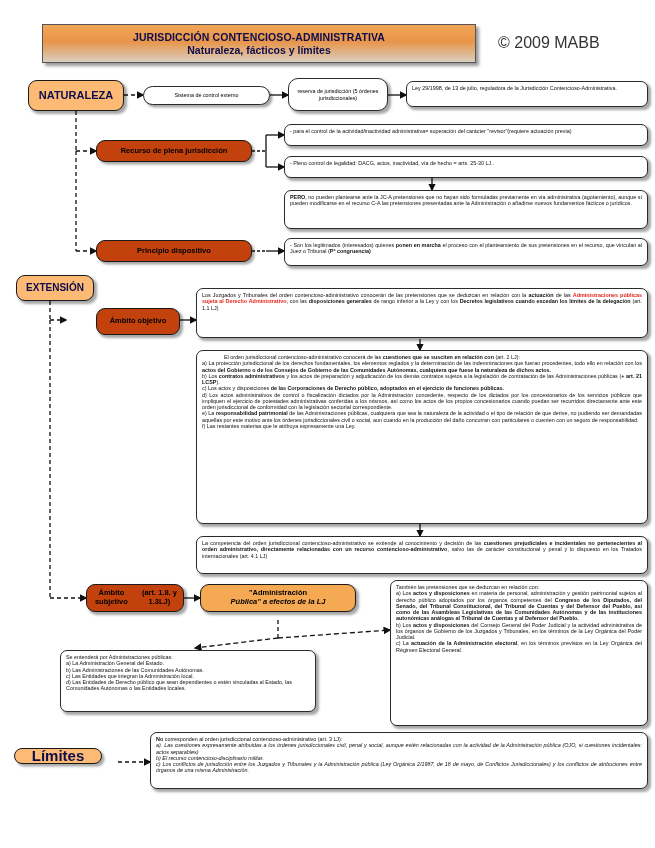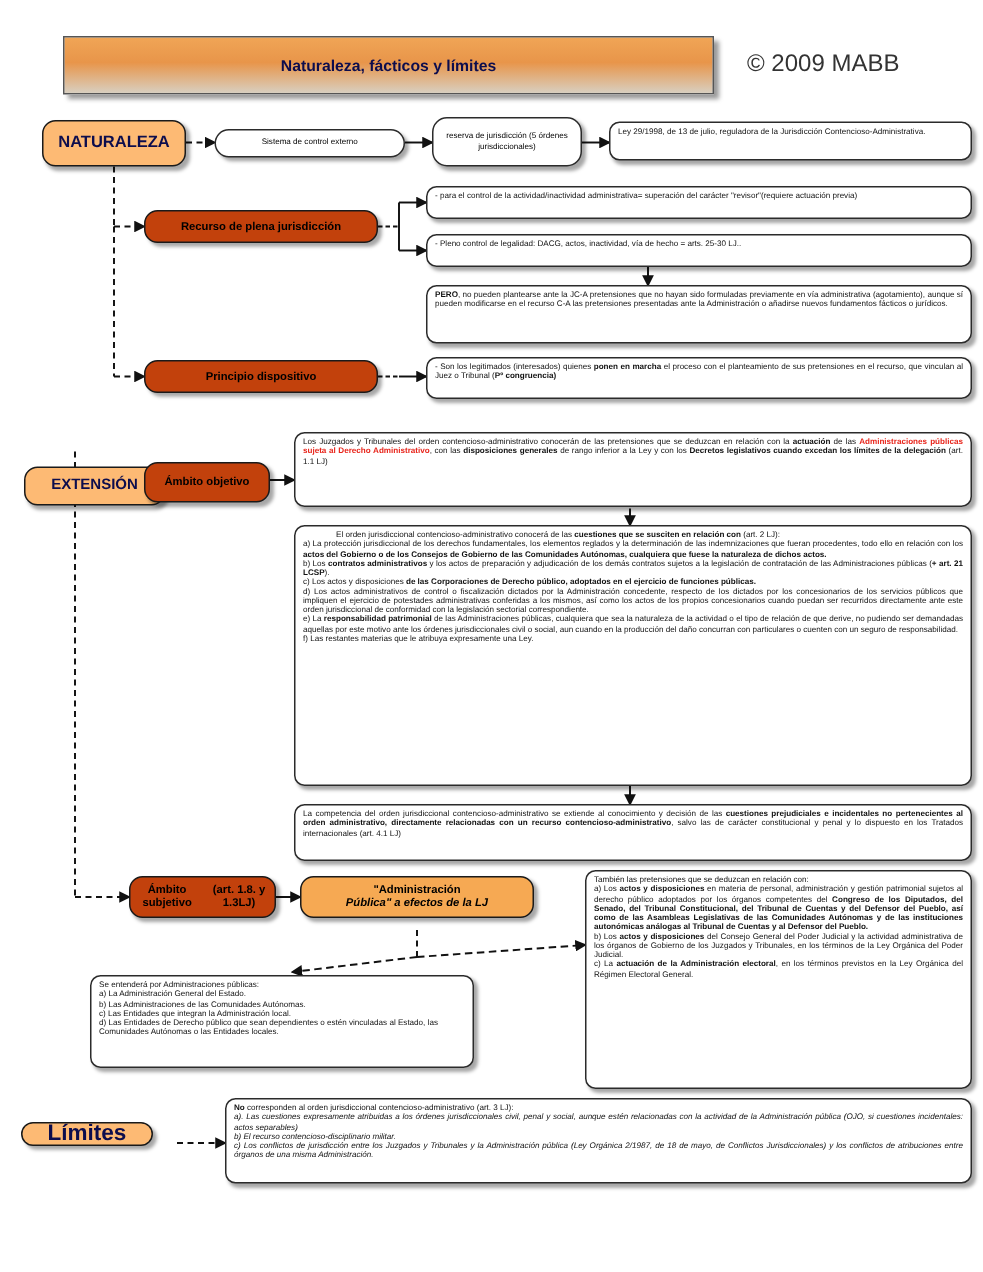--- a/index.html
+++ b/index.html
@@ -129,20 +129,21 @@
 
     <path d="M278,620 L278,638" stroke-dasharray="4,3" marker-end="none"></path>
     <path d="M278,638 L195,648" stroke-dasharray="5,3"></path>
     <path d="M278,638 L390,630" stroke-dasharray="5,3"></path>
 
     <path d="M118,762 L150,762" stroke-dasharray="4,3"></path>
   </g>
 </svg>
 
 <div class="title-banner">
+  <div class="title-line1">JURISDICCIÓN CONTENCIOSO-ADMINISTRATIVA</div>
   <div class="title-line2">Naturaleza, fácticos y límites</div>
 </div>
 <div class="copyright">© 2009 MABB</div>
 
 <div class="node pill cyan" style="left:28px;top:80px;width:96px;height:31px;font-size:11px;color:#0d0d4d;">NATURALEZA</div>
 
 <div class="node small-round" style="left:143px;top:86px;width:127px;height:19px;">Sistema de control externo</div>
 
 <div class="node small-round" style="left:288px;top:78px;width:100px;height:33px;">reserva de jurisdicción (5 órdenes jurisdiccionales)</div>
 
@@ -163,21 +164,21 @@
 <div class="node textbox" style="left:284px;top:190px;width:364px;height:39px;">
   <p class="l"><b>PERO</b>, no pueden plantearse ante la JC-A pretensiones que no hayan sido formuladas previamente en vía administrativa (agotamiento), aunque sí pueden modificarse en el recurso C-A las pretensiones presentadas ante la Administración o añadirse nuevos fundamentos fácticos o jurídicos.</p>
 </div>
 
 <div class="node pill yellow" style="left:96px;top:240px;width:156px;height:22px;font-size:7.5px;">Principio dispositivo</div>
 
 <div class="node textbox" style="left:284px;top:238px;width:364px;height:28px;">
   <p class="l">- Son los legitimados (interesados) quienes <b>ponen en marcha</b> el proceso con el planteamiento de sus pretensiones en el recurso, que vinculan al Juez o Tribunal (<b>Pº congruencia)</b></p>
 </div>
 
-<div class="node pill cyan" style="left:16px;top:275px;width:94px;height:26px;font-size:10px;color:#0d0d4d;margin-top:36px;">EXTENSIÓN</div>
+<div class="node pill cyan" style="left:16px;top:275px;width:78px;height:26px;font-size:10px;color:#0d0d4d;">EXTENSIÓN</div>
 
 <div class="node pill yellow" style="left:96px;top:308px;width:84px;height:27px;font-size:7.5px;">Ámbito objetivo</div>
 
 <div class="node textbox" style="left:196px;top:288px;width:452px;height:50px;">
   <p class="l">Los Juzgados y Tribunales del orden contencioso-administrativo conocerán de las pretensiones que se deduzcan en relación con la <b>actuación</b> de las <span class="red">Administraciones públicas sujeta al Derecho Administrativo</span>, con las <b>disposiciones generales</b> de rango inferior a la Ley y con los <b>Decretos legislativos cuando excedan los límites de la delegación</b> (art. 1.1 LJ)</p>
 </div>
 
 <div class="node textbox" style="left:196px;top:350px;width:452px;height:174px;">
   <p class="l" style="text-indent:22px;">El orden jurisdiccional contencioso-administrativo conocerá de las <b>cuestiones que se susciten en relación con</b> (art. 2 LJ):</p>
   <p class="l">a) La protección jurisdiccional de los derechos fundamentales, los elementos reglados y la determinación de las indemnizaciones que fueran procedentes, todo ello en relación con los <b>actos del Gobierno o de los Consejos de Gobierno de las Comunidades Autónomas, cualquiera que fuese la naturaleza de dichos actos.</b></p>

